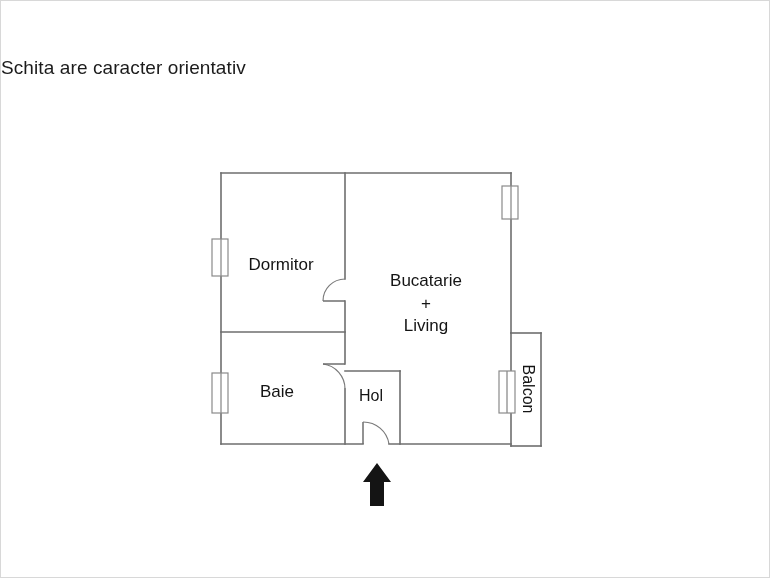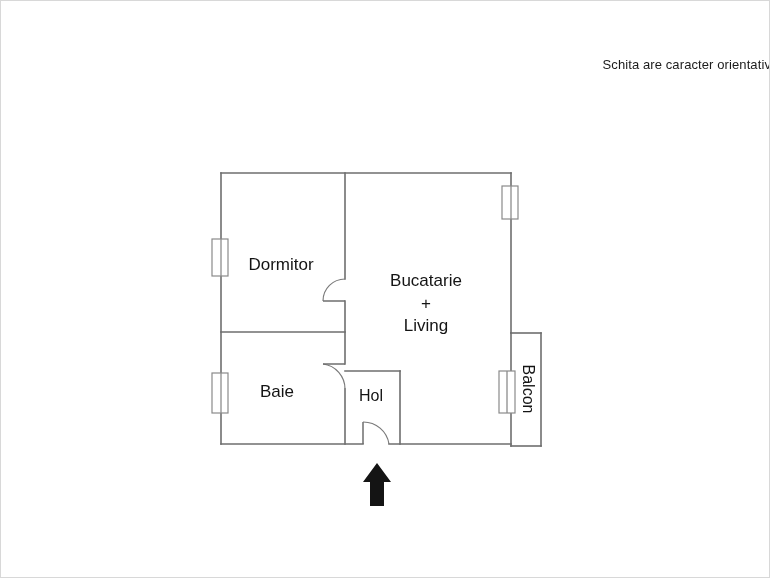--- a/index.html
+++ b/index.html
@@ -18,22 +18,22 @@
     background: #ffffff;
     border: 1px solid #d8d8d8;
     box-sizing: border-box;
     overflow: hidden;
   }
   #plan-title {
     position: absolute;
     left: 0;
     top: 56px;
     width: 770px;
-    text-align: right;
-    font-size: 13px;
+    text-align: left;
+    font-size: 19px;
     color: #1b1b1b;
     letter-spacing: 0.1px;
     white-space: nowrap;
   }
   #floorplan-svg {
     position: absolute;
     left: 0;
     top: 0;
   }
   .room-label {

